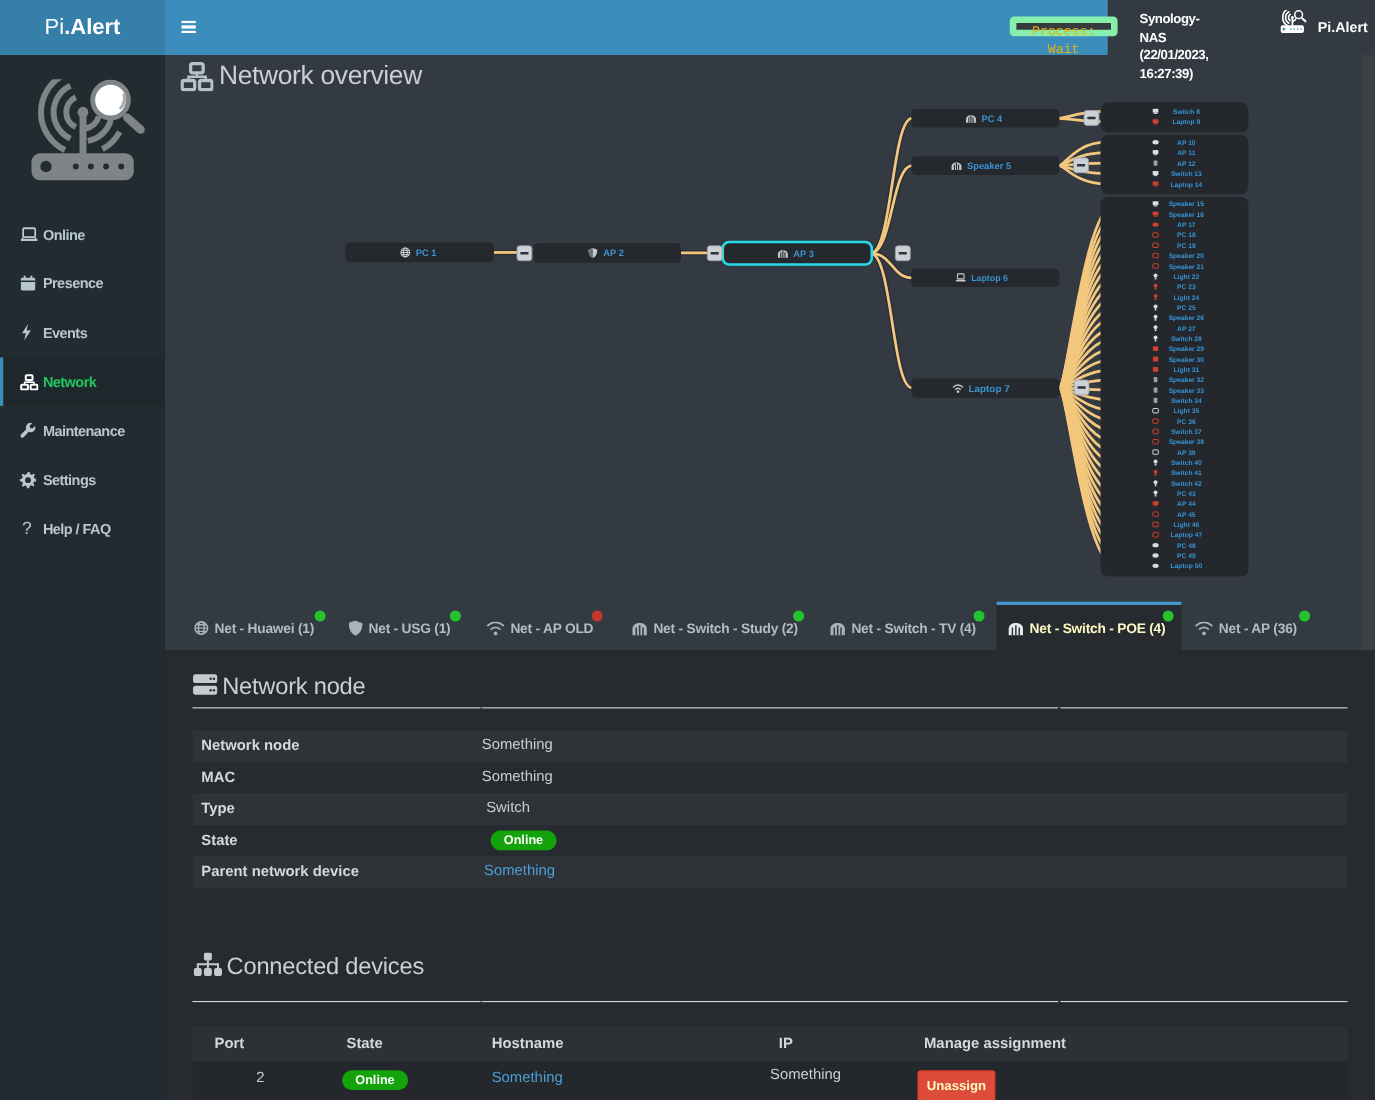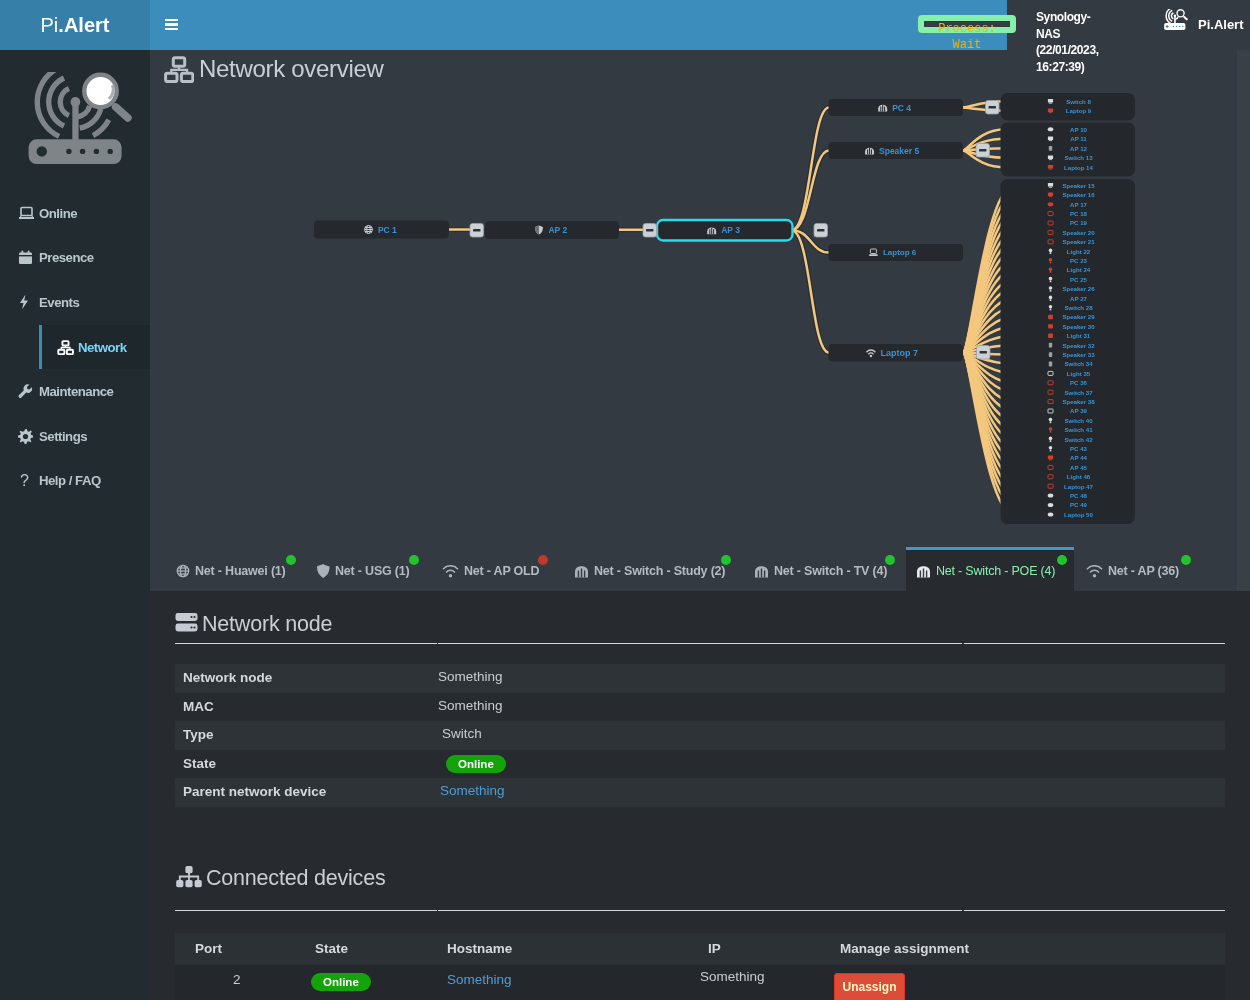--- a/index.html
+++ b/index.html
@@ -12,28 +12,28 @@
 .proc { position:absolute; left:918px; top:15px; width:98px; height:18px; background:#363b40;
   border:6px solid #86efac; border-radius:4px; color:#eab308; font-family:"Liberation Mono", monospace;
   font-size:12px; text-align:center; line-height:16px; }
 .hostinfo { position:absolute; left:1036px; top:9px; color:#fff; font-size:12px; font-weight:bold; letter-spacing:-0.4px; line-height:16.5px; }
 .pialert { position:absolute; left:1198px; top:16.5px; color:#fff; font-size:13px; font-weight:bold; }
 .sidebar { position:absolute; left:0; top:50px; width:150px; height:950px; background:#222b30; }
 .mi { position:relative; height:44.6px; display:flex; align-items:center; color:#b8c7ce;
   font-size:13.2px; font-weight:600; letter-spacing:-0.5px; padding-left:15px; border-left:3px solid transparent; }
 .mi .ic { width:21px; display:inline-flex; }
 .mi .ml { padding-left:0; }
-.mi.active { background:#1e282c; border-left:3px solid #3c8dbc; color:#7dd3fc;margin-left:39px; }
+.mi.active { background:#1e282c; border-left:3px solid #3c8dbc; color:#22c55e; }
 .q { font-size:16px; font-weight:400; padding-left:2px; }
 .content-head { position:absolute; left:199px; top:55px; color:#c9cfd4; font-size:24px; letter-spacing:-0.3px; }
 .tabs { position:absolute; left:0; top:547px; width:1250px; height:45px; }
 .tab { position:absolute; top:0; height:45px; display:flex; align-items:center; padding:0 0 0 10px;
   font-size:12.5px; font-weight:600; letter-spacing:-0.2px; color:#b4bbc2; border-top:3px solid transparent; overflow:hidden; }
 .tab i { position:absolute; top:5px; width:10px; height:10px; border-radius:50%; }
-.tab.active { background:#272b2f; border-top:3px solid #4397cb; color:#86efac; font-weight:normal; }
+.tab.active { background:#272b2f; border-top:3px solid #4397cb; color:#fef9c3; font-weight:bold; }
 .panel { position:absolute; left:150px; top:591px; width:1100px; height:409px; background:#272b2f; }
 .scrollstrip { position:absolute; left:1237px; top:50px; width:13px; height:950px; background:#394046; }
 .sec-head { position:absolute; color:#c9cfd4; font-size:21.5px; letter-spacing:-0.2px; }
 .hr { position:absolute; height:1px; background:#d4d8db; }
 .row { position:absolute; left:175px; width:1050px; height:28.6px; }
 .row.odd { background:#2e3338; }
 .lbl { position:absolute; left:8px; top:6px; font-size:13.5px; font-weight:bold; color:#d6d9dc; }
 .val { position:absolute; top:5px; font-size:13.5px; color:#c9cdd1; }
 .pill { display:inline-block; background:#14a30a; color:#fff; font-size:11.5px; font-weight:bold;
   border-radius:9px; padding:0 12px; line-height:18px; height:18px; }

